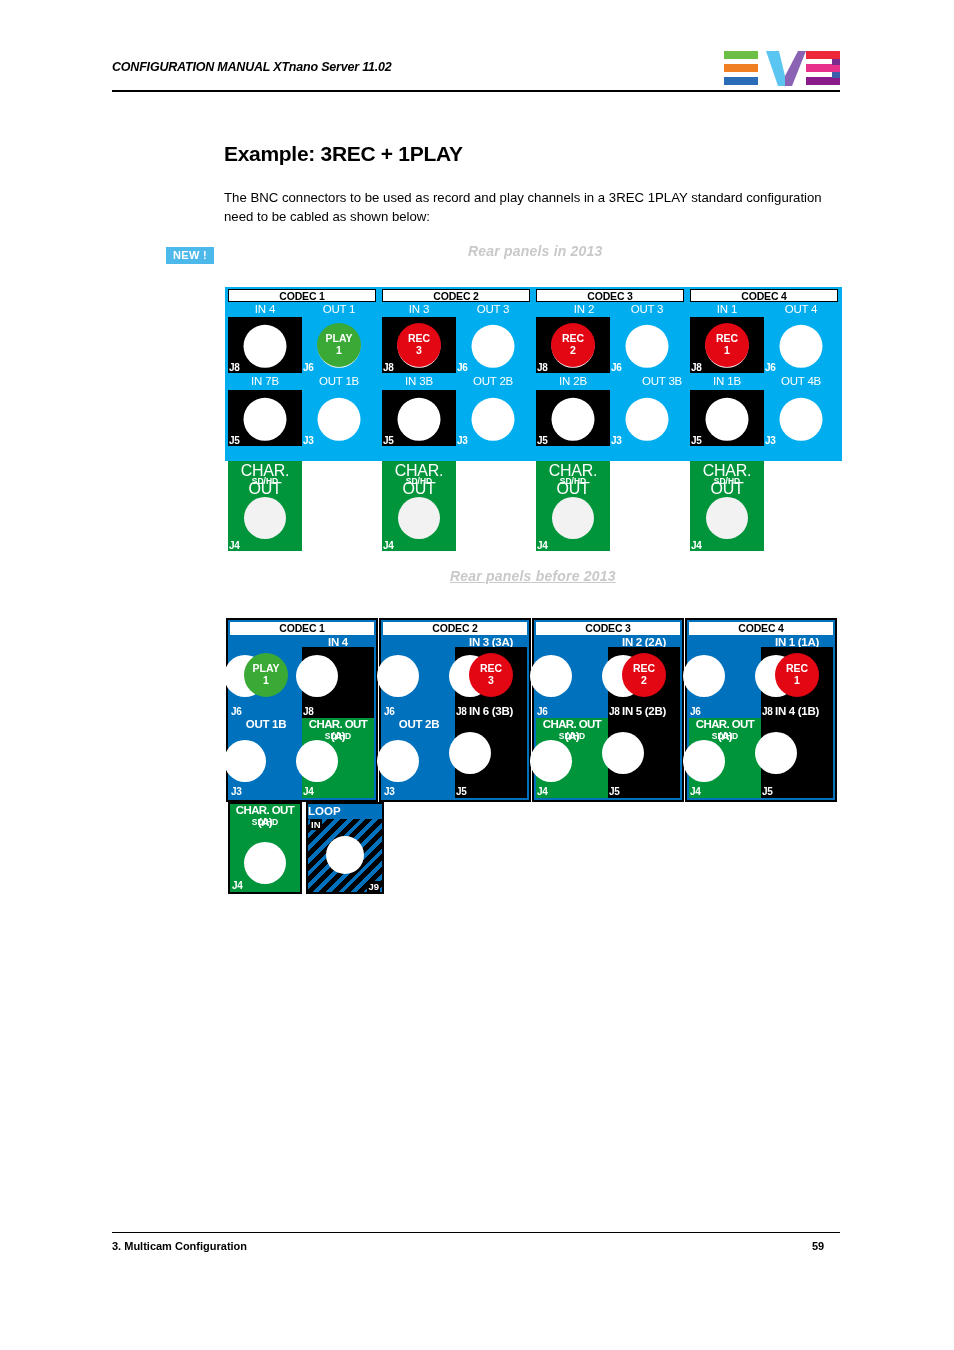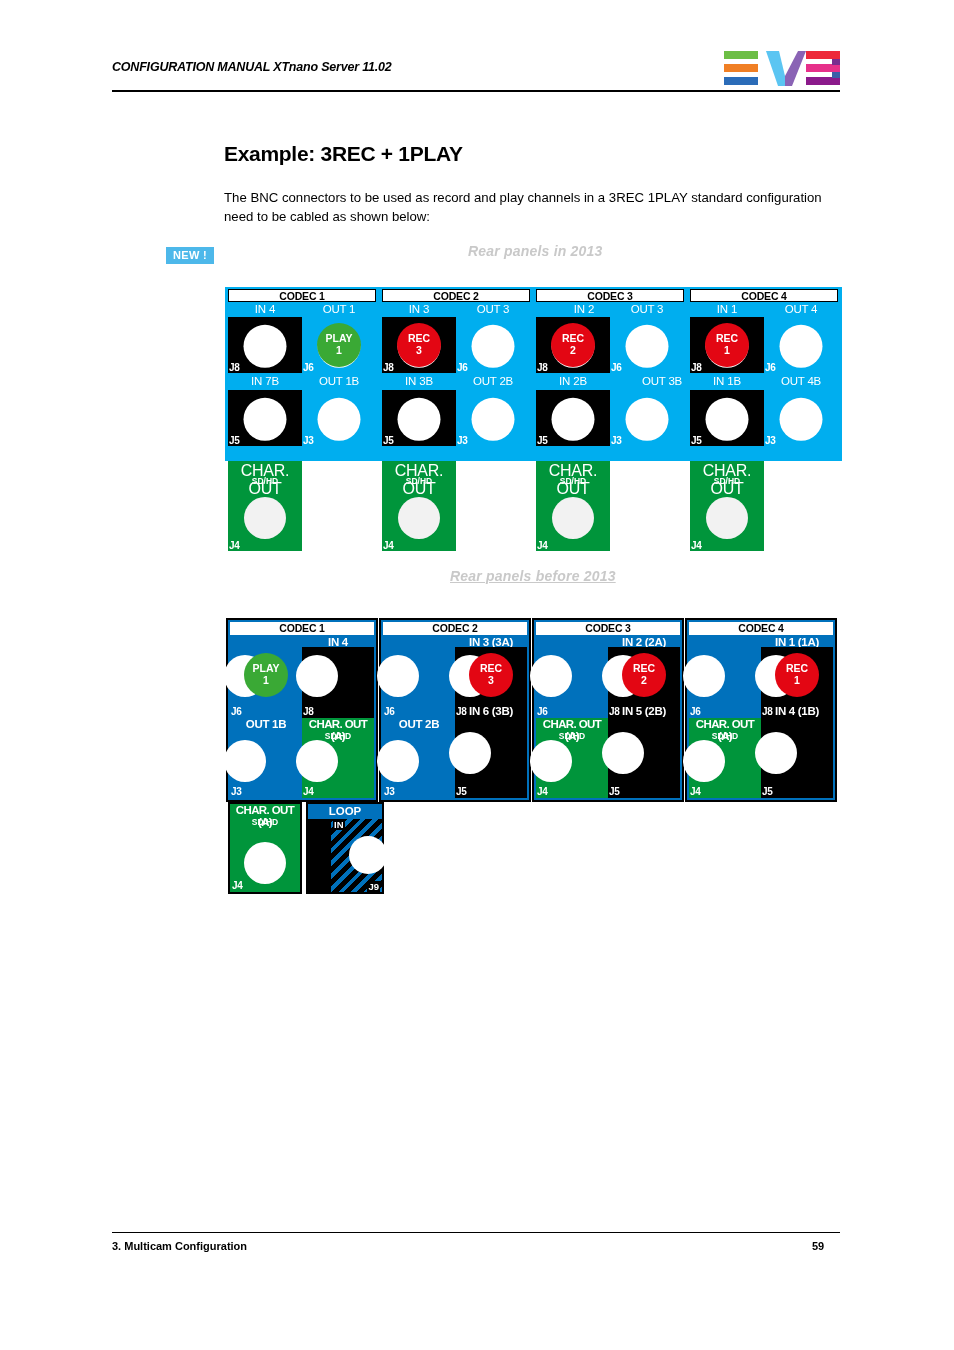--- a/index.html
+++ b/index.html
@@ -306,33 +306,31 @@
     box-sizing: border-box;
   }
   #d2-loop-head {
     position: absolute;
     left: 0; right: 0; top: 0;
     height: 15px;
     background: #0071bc;
     color: #ffffff;
     font-size: 11.5px;
     font-weight: bold;
-    text-align: center;
     line-height: 15px;
   }
   #d2-loop-body {
     position: absolute;
     left: 0; right: 0; top: 15px; bottom: 0;
     background:
       repeating-linear-gradient(
         -45deg,
         #0071bc 0px, #0071bc 4px,
         #000000 4px, #000000 9px
       );
-    margin-left: 23px;
   }
   #d2-loop-body .bnc {
     width: 38px; height: 38px;
     left: 18px; top: 17px;
   }
   #d2-loop-in {
     position: absolute;
     left: 2px; top: 0px;
     font-size: 9.5px;
     font-weight: bold;

